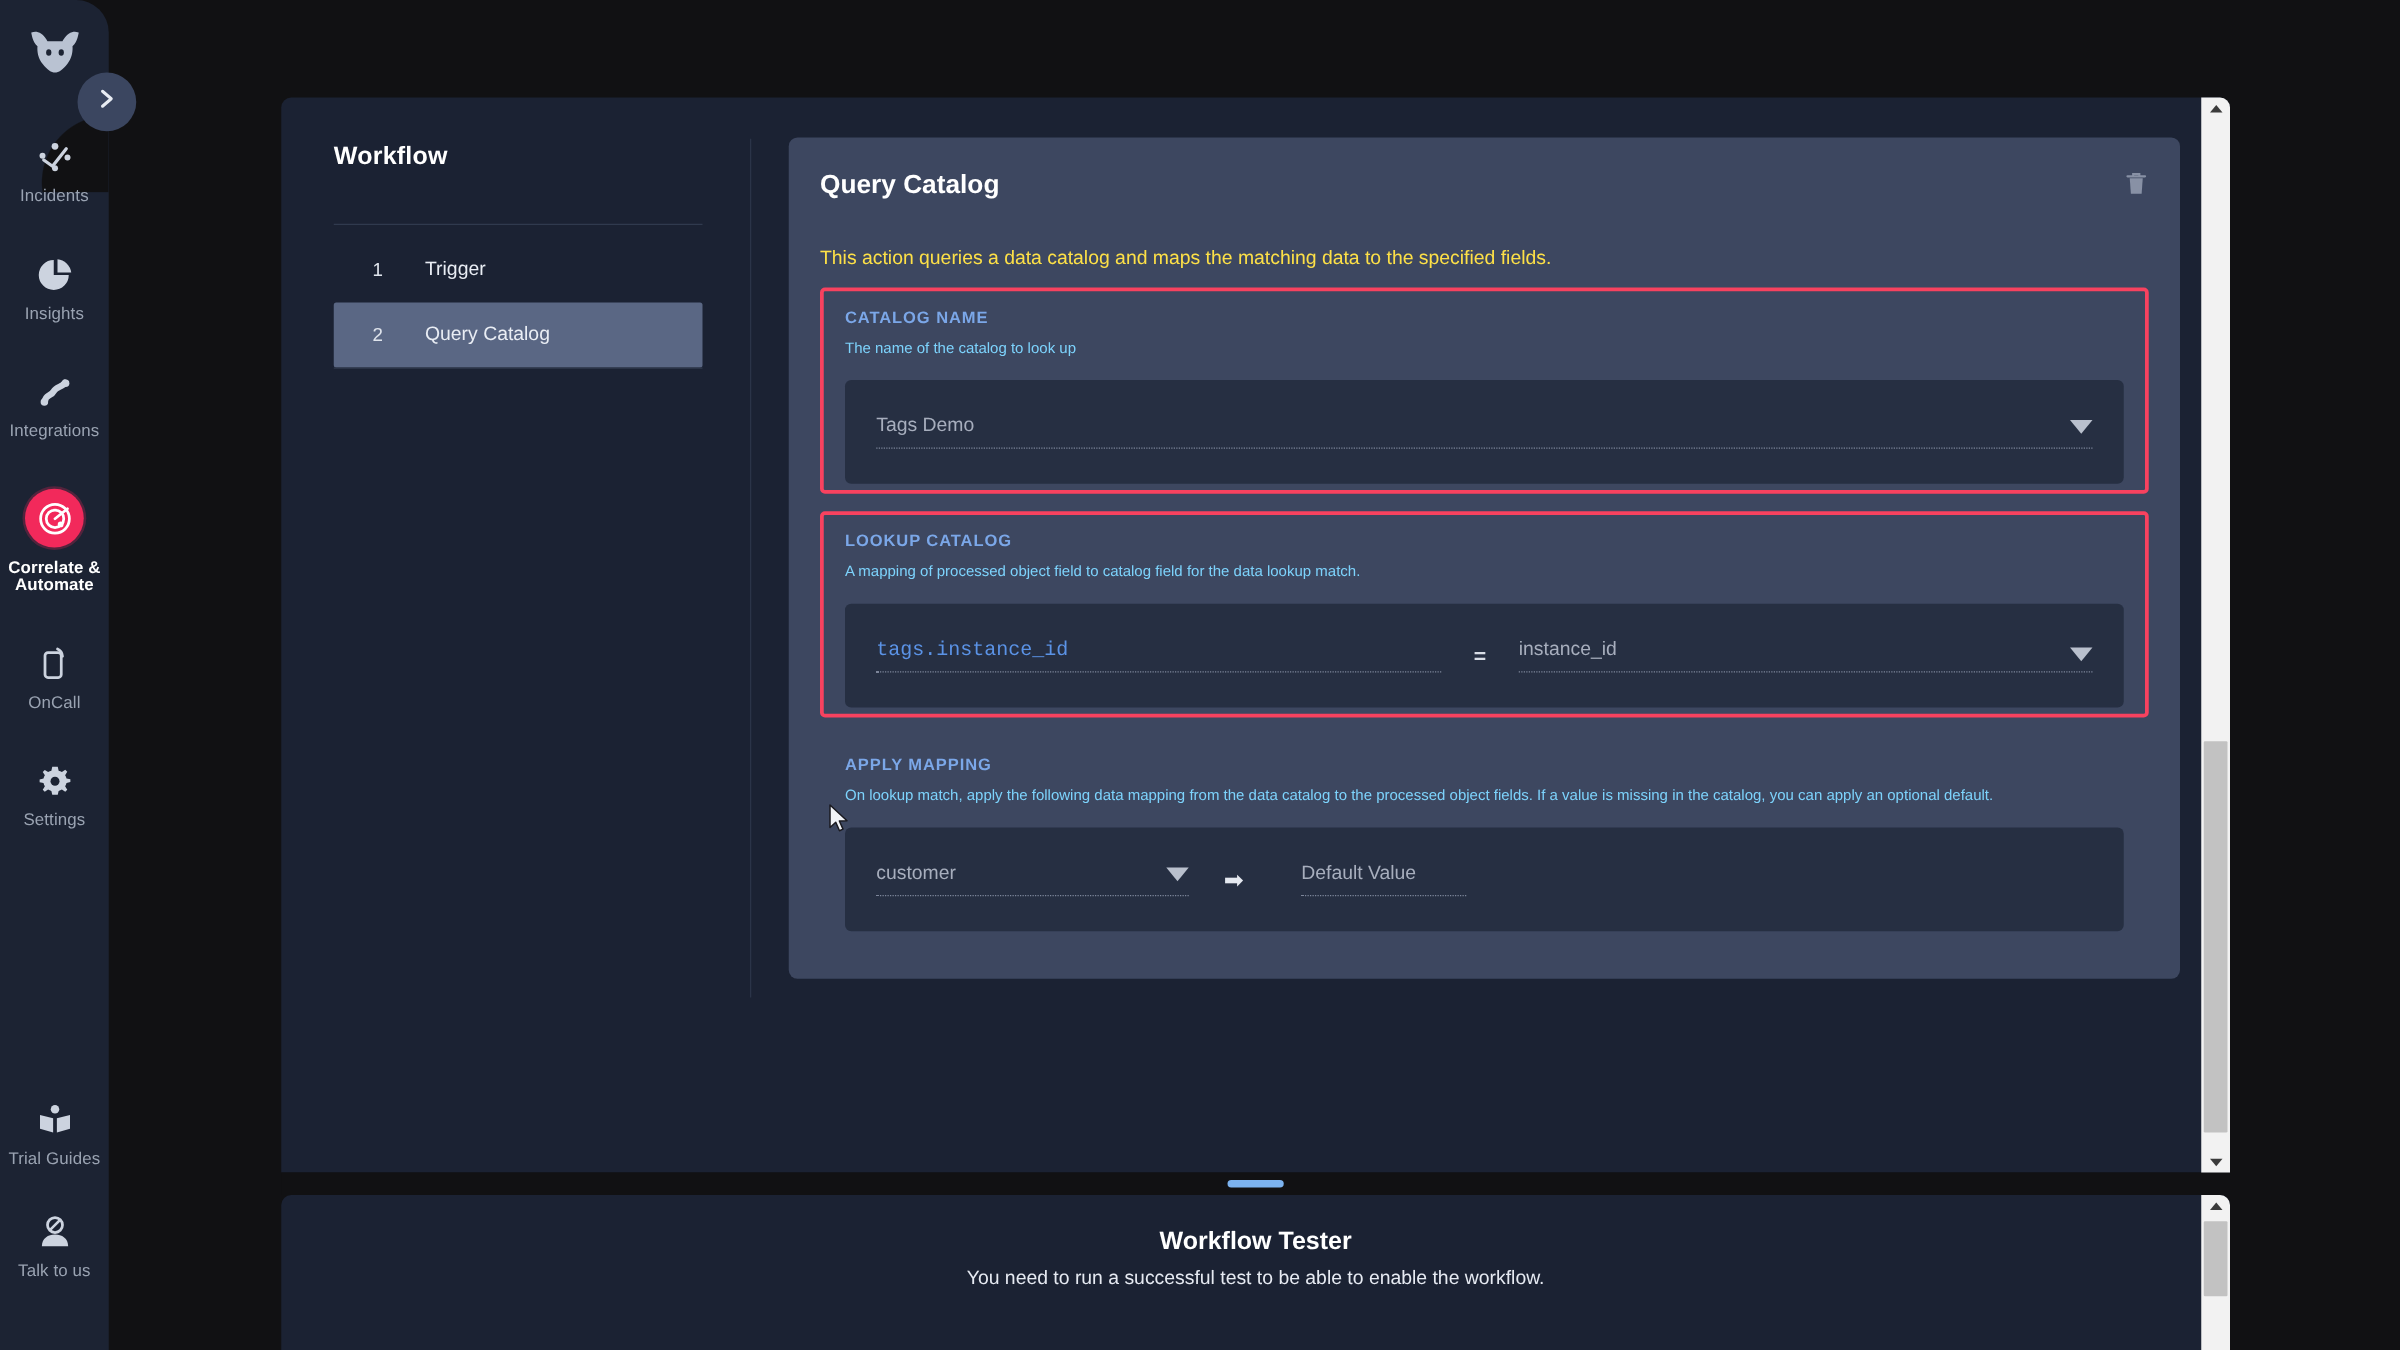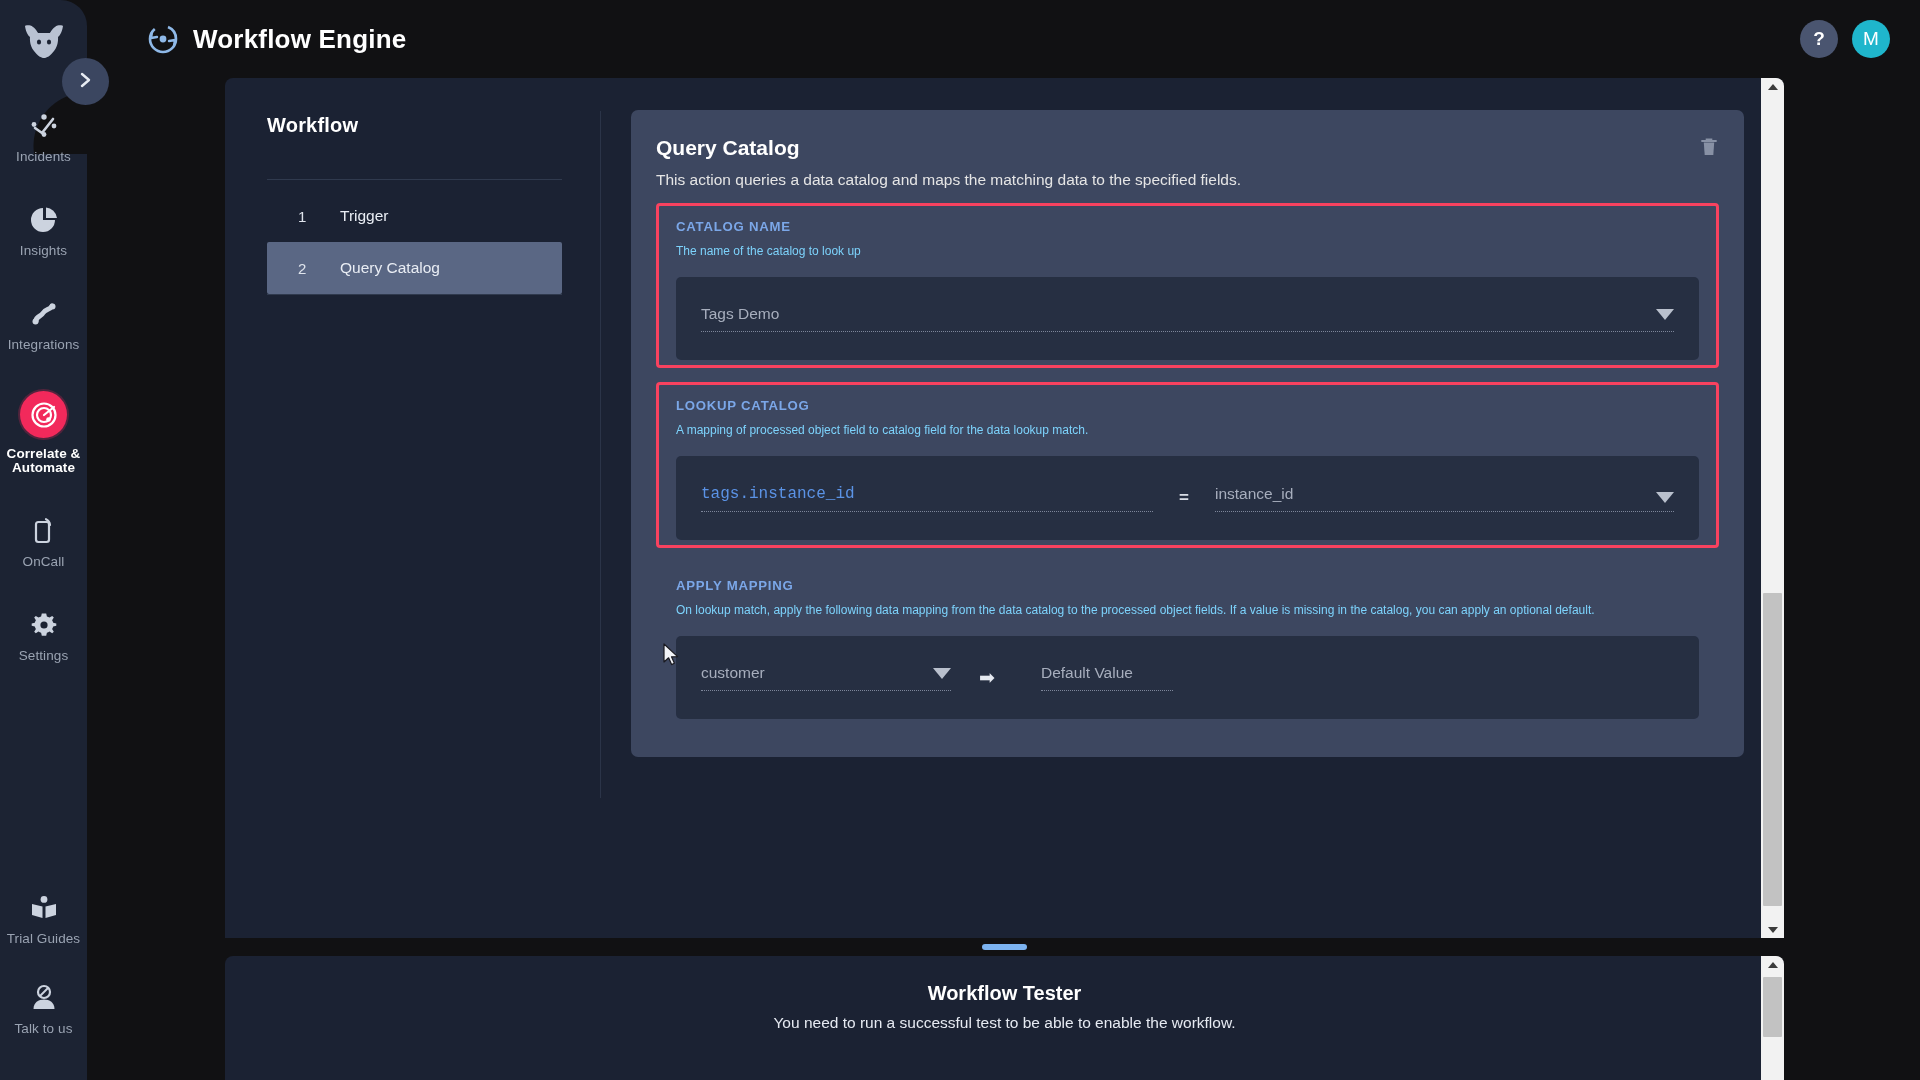--- a/index.html
+++ b/index.html
@@ -40,21 +40,21 @@
   .rail-item .lb {
     font-size: 13.5px; color: #9aa3b2; text-align: center; line-height: 14px; letter-spacing:.1px;
   }
   .rail-item.active .lb { color: #ffffff; font-weight: bold; }
   .rail-item.active .ic {
     background: #f2295b; border-radius: 50%;
     width: 47px; height: 47px; margin-bottom: 9px;
     box-shadow: 0 0 0 2px rgba(242,41,91,.25);
   }
   .rail-spacer { flex: 1; }
-  .rail-bottom { width:100%; display:flex; flex-direction:column; align-items:center; padding-bottom: 20px; }
+  .rail-bottom { width:100%; display:flex; flex-direction:column; align-items:center; padding-bottom: 32px; }
   .rail-bottom .rail-item { margin-bottom: 16px; }
 
   .collapse-btn {
     position: absolute; left: 62px; top: 58px;
     width: 47px; height: 47px; border-radius: 50%;
     background: #3b4660;
     display: flex; align-items: center; justify-content: center;
     cursor: pointer; z-index: 9;
   }
 
@@ -109,21 +109,21 @@
   .detail { flex: 1; padding: 32px 40px 0 30px; position: relative; }
 
   .card {
     background: #3d4760;
     border-radius: 7px;
     padding: 26px 25px 30px 25px;
   }
   .card-head { display: flex; align-items: flex-start; }
   .card-title { font-size: 21px; font-weight: bold; color: #ffffff; }
   .trash { margin-left: auto; cursor: pointer; opacity:.62; }
-  .card-desc { font-size: 15.5px; color: #e5e5e5; margin-top: 9px; margin-bottom: 6px; }
+  .card-desc { font-size: 15.5px; color: #fde047; margin-top: 35px; margin-bottom: 6px; }
 
   .field-block { padding: 16px 20px 8px 20px; margin-top: 14px; border-radius: 4px; }
   .field-block.hl { border: 3px solid #f8425f; padding: 13px 17px 5px 17px; }
   .flabel {
     font-size: 13.2px; letter-spacing: .75px; color: #7ba7e8; font-weight: bold;
   }
   .fdesc { font-size: 12px; color: #7dd3fc; margin-top: 6px; line-height: 23px; }
 
   .inputbox {
     background: #262f42; border-radius: 5px;
@@ -292,37 +292,20 @@
   </div>
 
   <div class="collapse-btn">
     <span>
       <svg width="17" height="20" viewBox="0 0 17 20">
         <path d="M5 4 L12 10 L5 16" stroke="#e8ecf3" stroke-width="2.4" fill="none" stroke-linecap="round" stroke-linejoin="round"></path>
       </svg>
     </span>
   </div>
 
-  <div class="topbar">
-    <div class="page-title-wrap">
-      <span class="page-title-icon">
-        <svg width="34" height="34" viewBox="0 0 34 34">
-          <circle cx="17" cy="17" r="13" stroke="#8fb9e8" stroke-width="2.6" fill="none" stroke-dasharray="52 14"></circle>
-          <path d="M6 10 L5 16 L11 15" stroke="#8fb9e8" stroke-width="2.4" fill="none" stroke-linecap="round" stroke-linejoin="round"></path>
-          <path d="M28 24 L29 18 L23 19" stroke="#8fb9e8" stroke-width="2.4" fill="none" stroke-linecap="round" stroke-linejoin="round"></path>
-          <circle cx="17" cy="17" r="3.4" fill="#8fb9e8"></circle>
-        </svg>
-      </span>
-      <span class="page-title">Workflow Engine</span>
-    </div>
-    <div class="topbar-right">
-      <div class="help-btn">?</div>
-      <div class="avatar">M</div>
-    </div>
-  </div>
 
   <div class="main">
     <div class="main-inner">
 
       <div class="wf-panel">
         <div class="wf-title">Workflow</div>
         <div class="wf-rule"></div>
         <div class="wf-list">
           <div class="wf-step">
             <span class="num">1</span>

